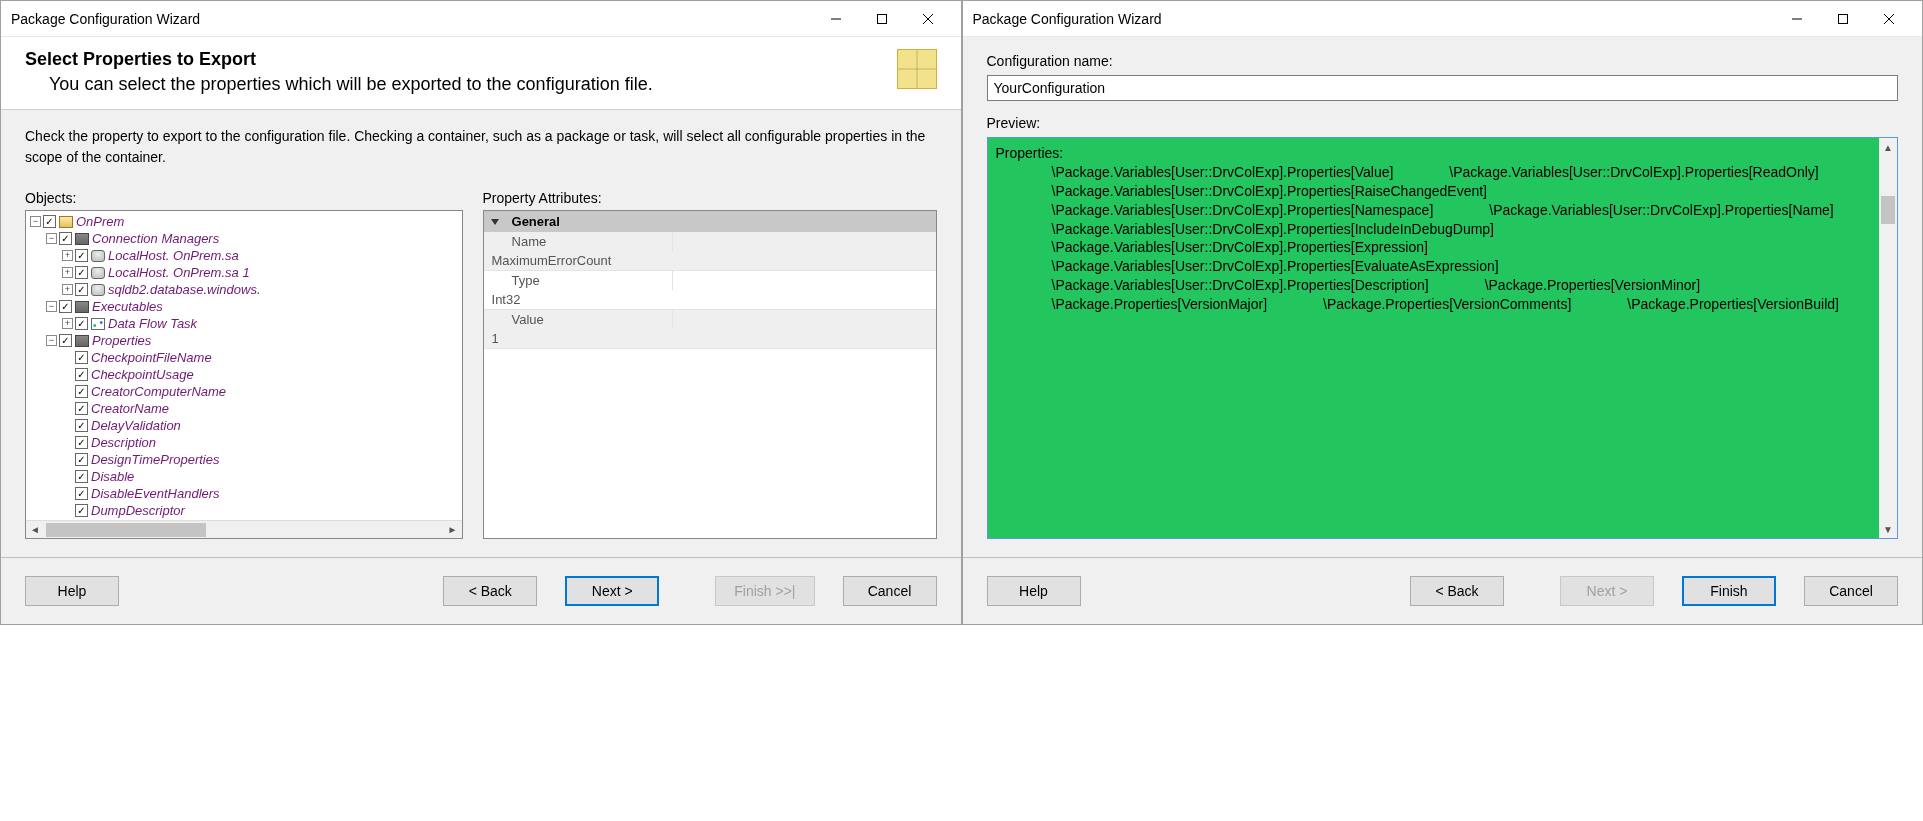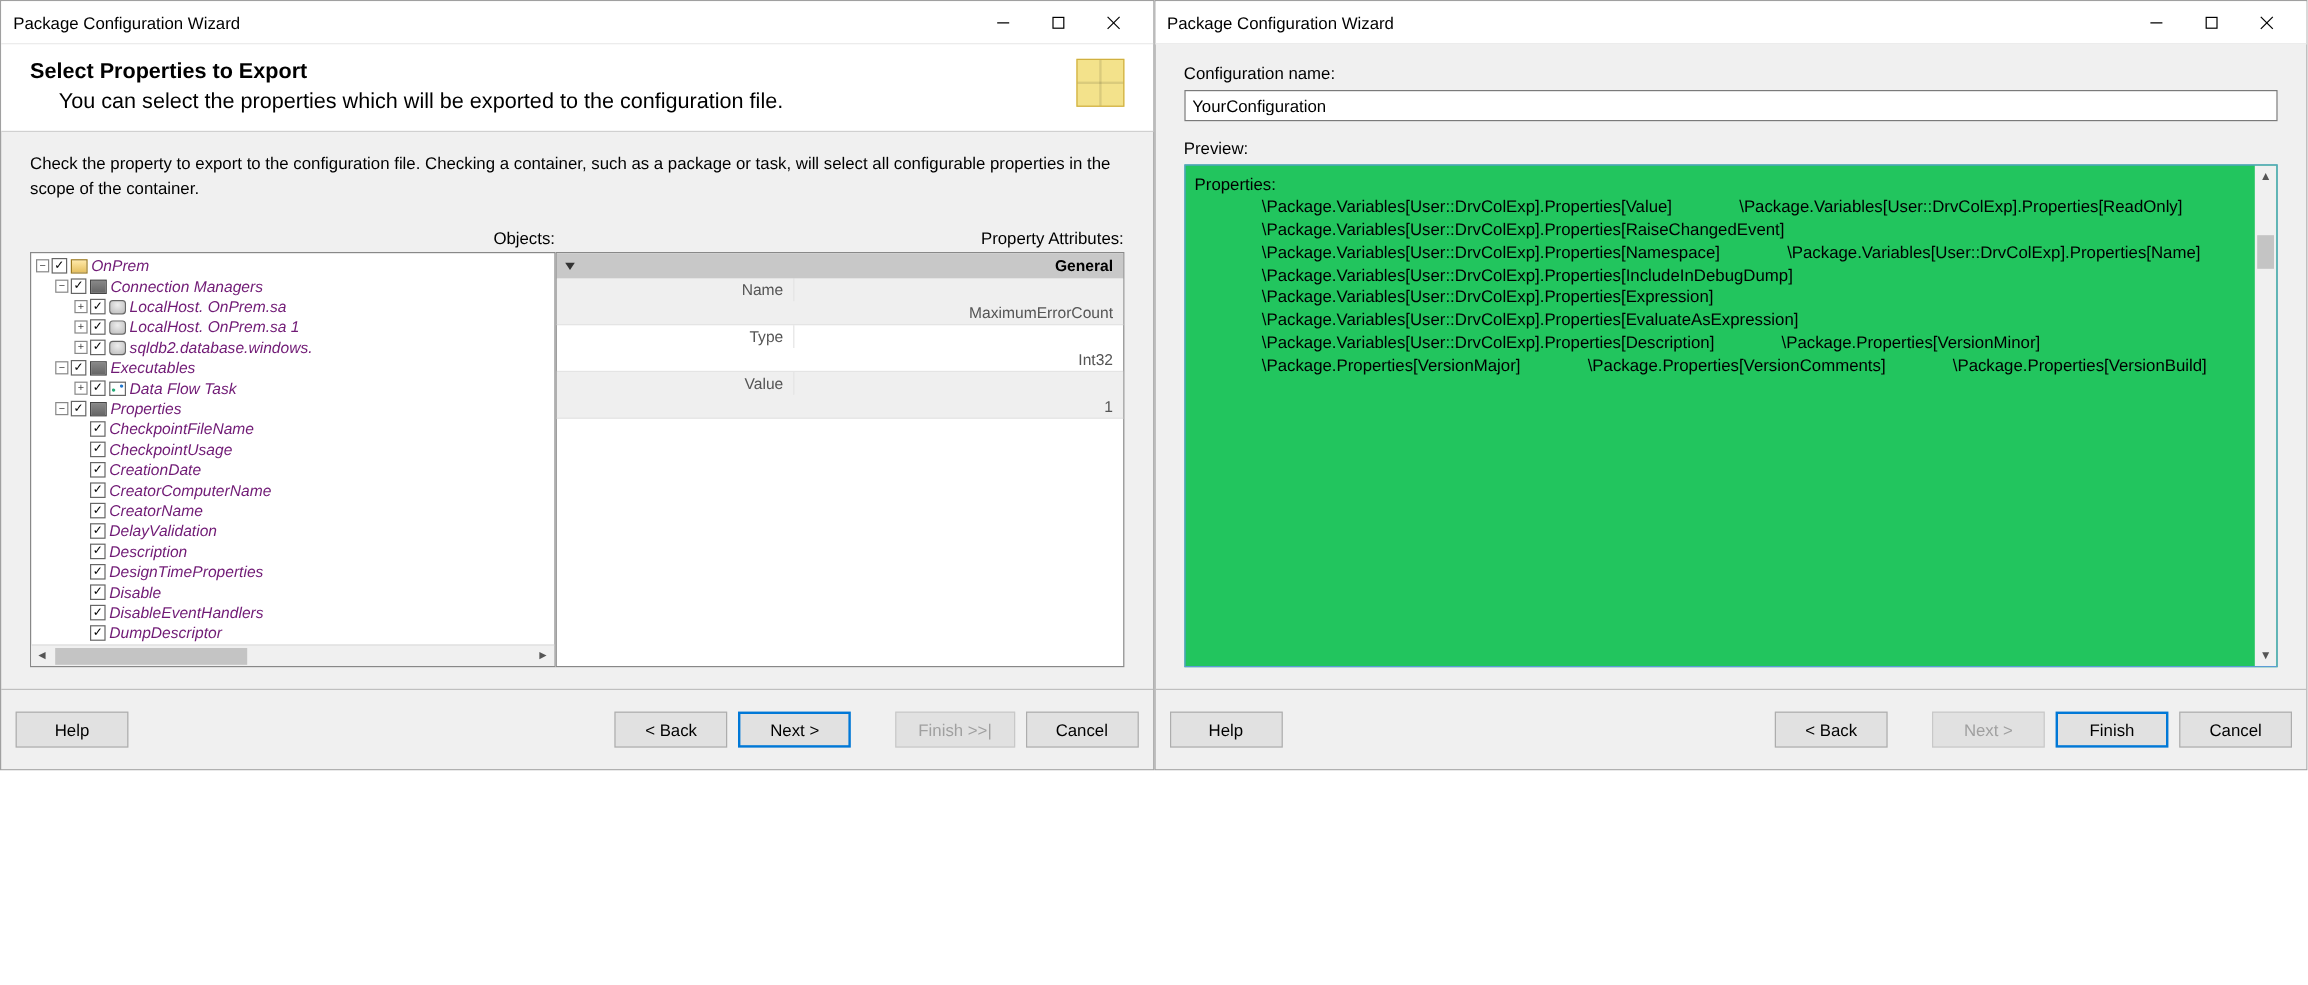--- a/index.html
+++ b/index.html
@@ -79,24 +79,23 @@
     overflow: hidden;
     display: flex;
     flex-direction: column;
   }
   .instruction {
     line-height: 1.5;
     margin-bottom: 22px;
   }
   .two-pane {
     display: flex;
-    gap: 0;
+    gap: 20px;
     flex: 1;
     min-height: 0;
-    text-align: right;
   }
   .pane-col { display: flex; flex-direction: column; min-width: 0; }
   .pane-col.left { flex: 0 0 48%; }
   .pane-col.right { flex: 1; }
   .pane-label { font-size: 14px; margin-bottom: 4px; }
   .tree-box {
     background: #fff;
     border: 1px solid #888;
     flex: 1;
     overflow: hidden;
@@ -263,23 +262,23 @@
     top: 40px; left: 2px;
     width: 14px; height: 28px;
     background: #c4c4c4;
   }
   .divider {
     border: 0;
     border-top: 1px solid #bfbfbf;
     margin: 10px 0 0 0;
   }
   .footer {
-    padding: 18px 12px;
-    display: flex;
-    gap: 9px;
+    padding: 18px 24px;
+    display: flex;
+    gap: 28px;
     align-items: flex-end;
   }
   .footer .spacer { flex: 1; }
   .btn {
     min-width: 94px;
     height: 30px;
     padding: 0 18px;
     background: #e1e1e1;
     border: 1px solid #adadad;
     font-size: 14px;
@@ -398,26 +397,20 @@
                   <span class="ind ind2"></span>
                   <span class="noexp"></span>
                   <span class="cb checked"></span>
                   <span class="tlabel">CheckpointFileName</span>
                 </div>
                 <div class="tree-row">
                   <span class="ind ind2"></span>
                   <span class="noexp"></span>
                   <span class="cb checked"></span>
                   <span class="tlabel">CheckpointUsage</span>
-                </div>
-                <div class="tree-row">
-                  <span class="ind ind2"></span>
-                  <span class="noexp"></span>
-                  <span class="cb checked"></span>
-                  <span class="tlabel">CreationDate</span>
                 </div>
                 <div class="tree-row">
                   <span class="ind ind2"></span>
                   <span class="noexp"></span>
                   <span class="cb checked"></span>
                   <span class="tlabel">CreatorComputerName</span>
                 </div>
                 <div class="tree-row">
                   <span class="ind ind2"></span>
                   <span class="noexp"></span>

